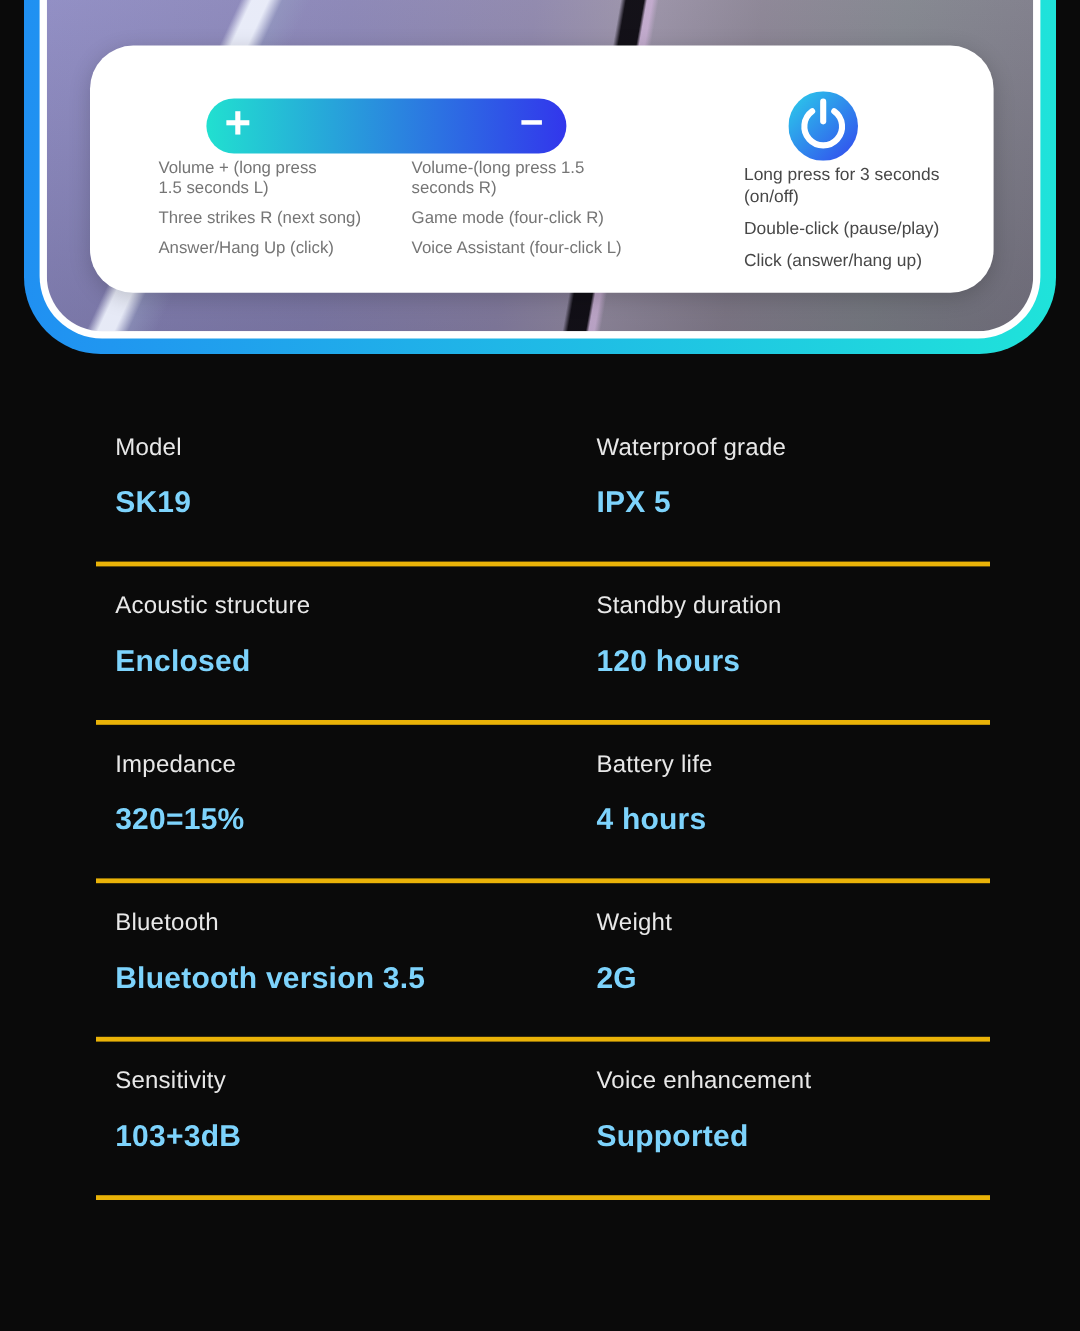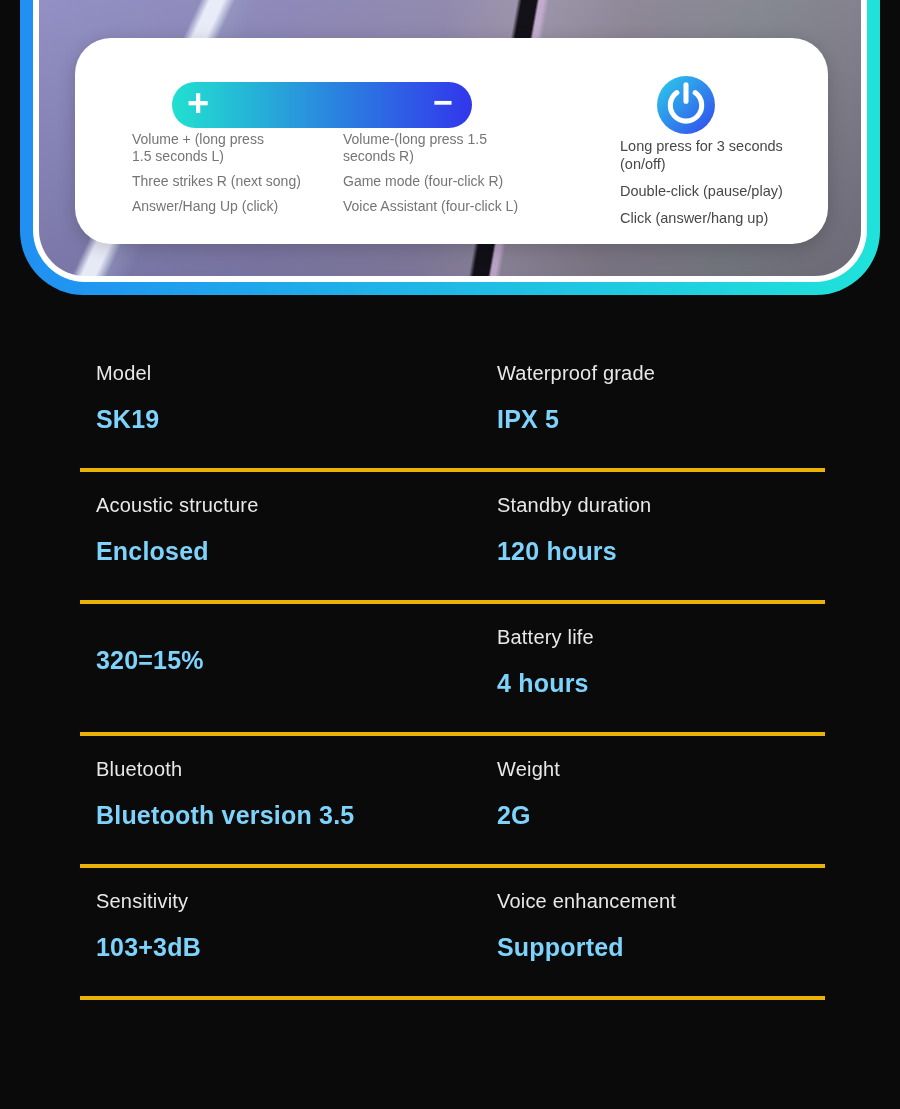--- a/index.html
+++ b/index.html
@@ -134,20 +134,21 @@
       <div class="spec-value">Enclosed</div>
     </div>
     <div class="spec-cell-right">
       <div class="spec-label">Standby duration</div>
       <div class="spec-value">120 hours</div>
     </div>
   </div>
 
   <div class="spec-row">
     <div class="spec-cell-left">
+      <div class="spec-label">Impedance</div>
       <div class="spec-value">320=15%</div>
     </div>
     <div class="spec-cell-right">
       <div class="spec-label">Battery life</div>
       <div class="spec-value">4 hours</div>
     </div>
   </div>
 
   <div class="spec-row">
     <div class="spec-cell-left">

